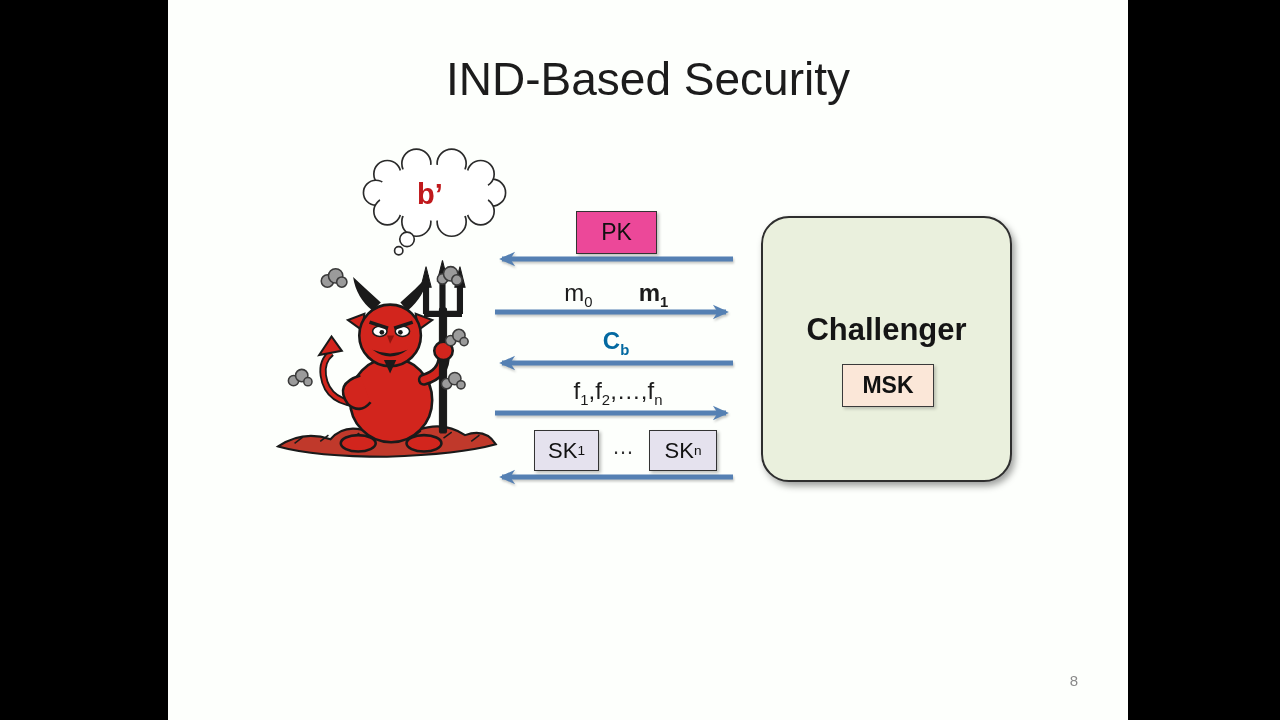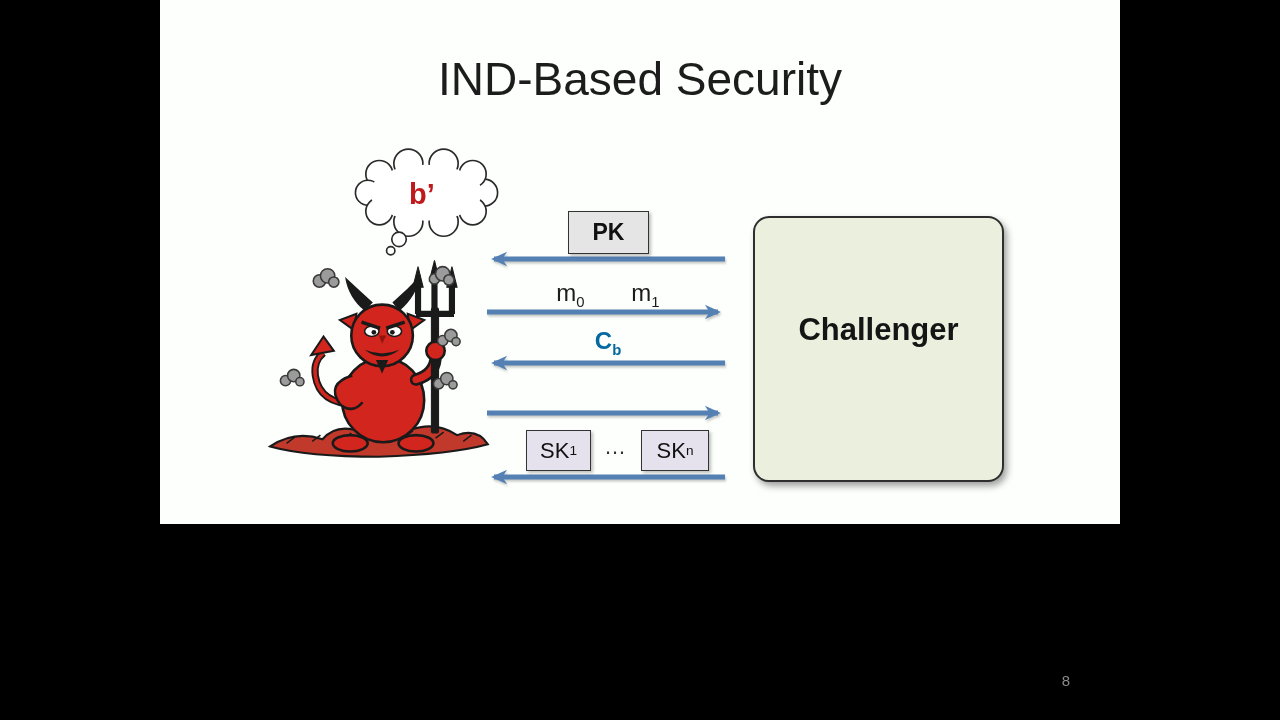--- a/index.html
+++ b/index.html
@@ -4,21 +4,21 @@
 <style>
   html,body{margin:0;padding:0;}
   body{
     width:1280px;height:720px;position:relative;background:#000;
     font-family:"Liberation Sans", sans-serif;overflow:hidden;
   }
   .letterbox{position:absolute;top:0;height:720px;background:#000;}
   #letterbox-left{left:0;width:160px;}
   #letterbox-right{left:1120px;width:160px;}
   #slide{
-    position:absolute;left:160px;top:0;width:960px;height:524px;
+    position:absolute;left:168px;top:0;width:960px;height:720px;
     background:#fdfffc;
   }
   #slide-title{
     position:absolute;left:0;top:52px;width:100%;text-align:center;
     font-size:46px;color:#1c1c1c;letter-spacing:0px;
   }
   
   #thought-bubble-svg{position:absolute;left:183px;top:144px;width:166px;height:116px;}
   #thought-bubble-svg text{font-family:"Liberation Sans",sans-serif;font-weight:bold;font-size:28px;}
   
@@ -29,32 +29,32 @@
     filter:drop-shadow(1px 2px 1px rgba(0,0,0,0.22));
   }
   
   .msg-label{position:absolute;font-size:24px;color:#1c1c1c;text-align:center;}
   .msg-label sub, .small-box sub, #constraint-line sub{font-size:62%;}
   .small-box{
     position:absolute;display:flex;align-items:center;justify-content:center;
     border:1.6px solid #333;font-size:23px;color:#111;
     box-shadow:2px 2px 3px rgba(0,0,0,0.25);
   }
-  #pk-box{left:408px;top:211px;width:79px;height:41px;background:#e5e5e5;font-weight:bold;text-align:right;}
+  #pk-box{left:408px;top:211px;width:79px;height:41px;background:#ec4899;font-weight:normal;text-align:right;}
   #sk1-box{left:366px;top:430px;width:63px;height:39px;background:#e5e2ee;font-size:22px;}
   #skn-box{left:481px;top:430px;width:66px;height:39px;background:#e5e2ee;font-size:22px;}
   #sk-dots{left:437px;top:434px;width:36px;font-size:22px;color:#333;}
   #m0-label{left:388px;top:279px;width:45px;}
-  #m1-label{left:463px;top:279px;width:45px;}
+  #m1-label{left:463px;top:279px;width:45px;font-weight:bold;}
   #cb-label{left:418px;top:327px;width:60px;font-weight:bold;color:#0369a1;}
   #f-query-label{left:355px;top:377px;width:190px;}
   
   #challenger-box{
     position:absolute;left:593px;top:216px;width:247px;height:262px;
-    background:#eaf0dd;border:2px solid #2e2e2e;border-radius:16px;
+    background:#eaf0dd;border:2px solid #2e2e2e;border-radius:28px;
     box-shadow:3px 4px 7px rgba(0,0,0,0.38);
     text-decoration:underline;
   }
   #challenger-label{
     position:absolute;left:0;top:94px;width:100%;text-align:center;
     font-weight:bold;font-size:31px;color:#151515;
   }
   #msk-box{
     position:absolute;left:79px;top:146px;width:90px;height:41px;
     display:flex;align-items:center;justify-content:center;
@@ -193,24 +193,26 @@
       <line x1="245" y1="118" x2="14" y2="118" marker-end="url(#arrowhead)"></line>
       <line x1="7" y1="168" x2="238" y2="168" marker-end="url(#arrowhead)"></line>
       <line x1="245" y1="232" x2="14" y2="232" marker-end="url(#arrowhead)"></line>
     </g>
   </svg>
 
   <div class="small-box" id="pk-box">PK</div>
   <div class="msg-label" id="m0-label">m<sub>0</sub></div>
   <div class="msg-label" id="m1-label">m<sub>1</sub></div>
   <div class="msg-label" id="cb-label">C<sub>b</sub></div>
+  <div class="msg-label" id="f-query-label">f<sub>1</sub>,f<sub>2</sub>,…,f<sub>n</sub></div>
   <div class="small-box" id="sk1-box">SK<sub>1</sub></div>
   <div class="msg-label" id="sk-dots">…</div>
   <div class="small-box" id="skn-box">SK<sub>n</sub></div>
 
   <div id="challenger-box">
     <div id="challenger-label">Challenger</div>
+    <div id="msk-box">MSK</div>
   </div>
 
 
   <div id="page-number">8</div>
 
 </div>
 
 </body></html>

